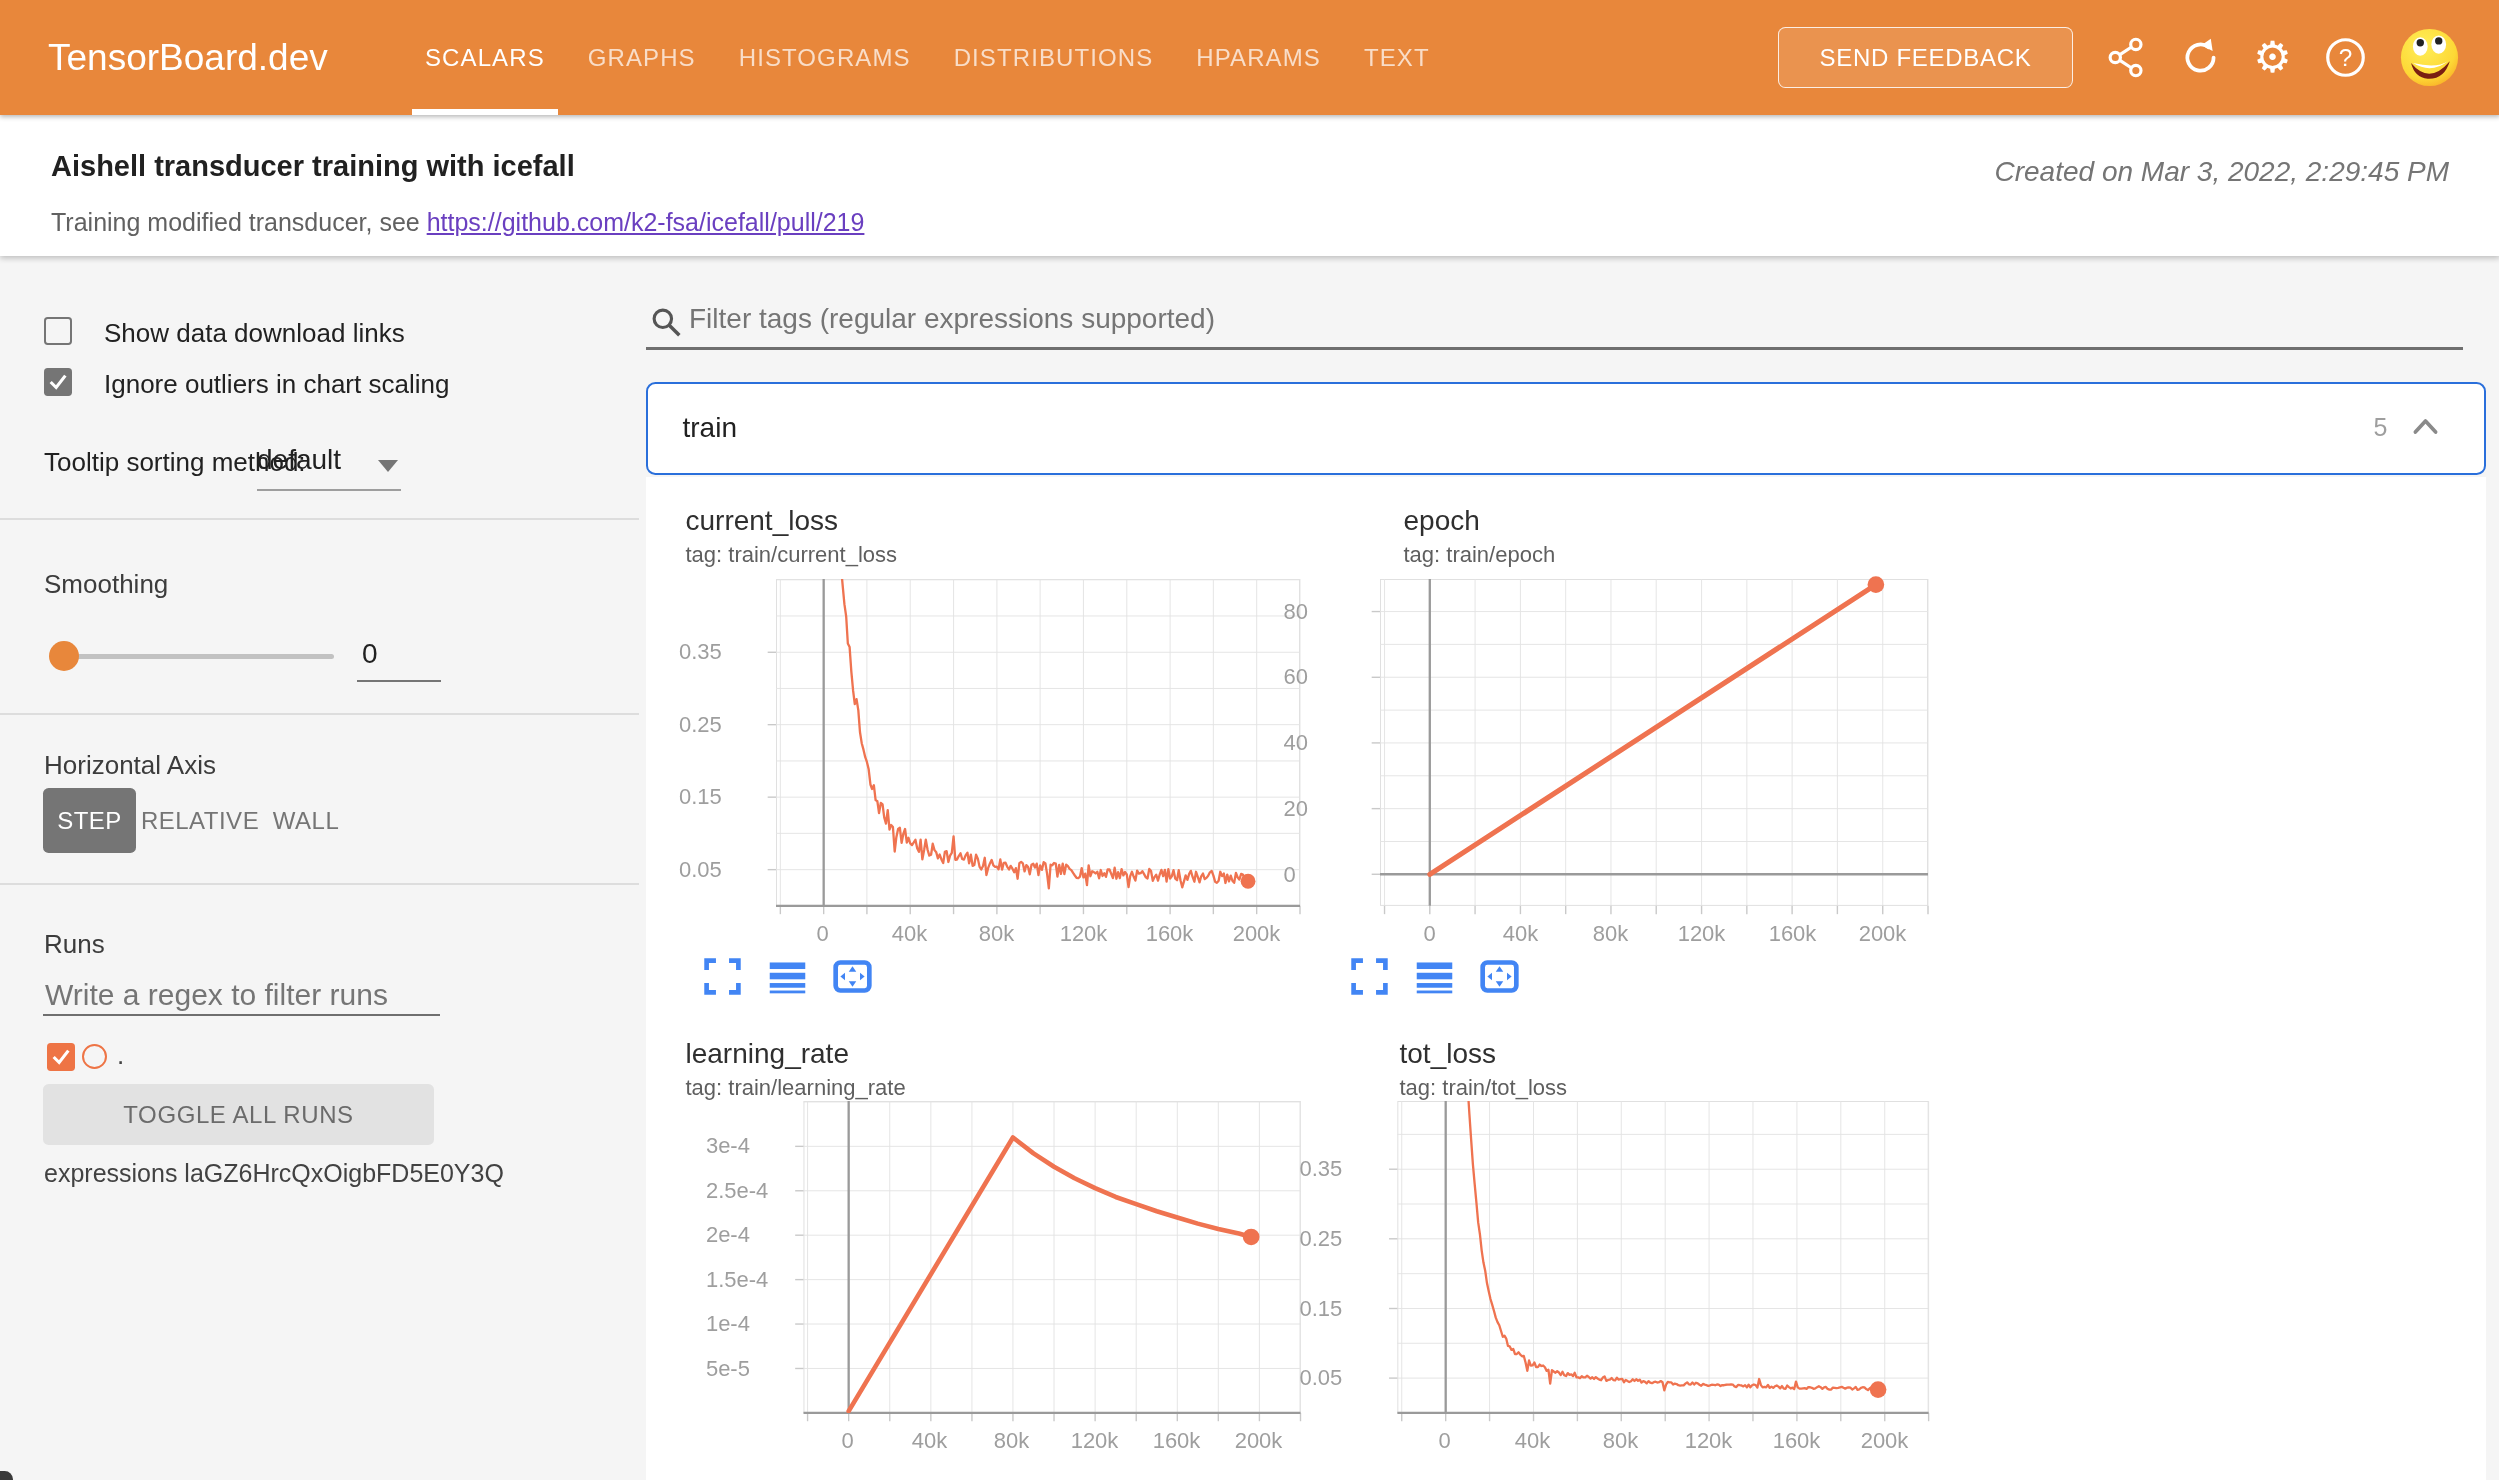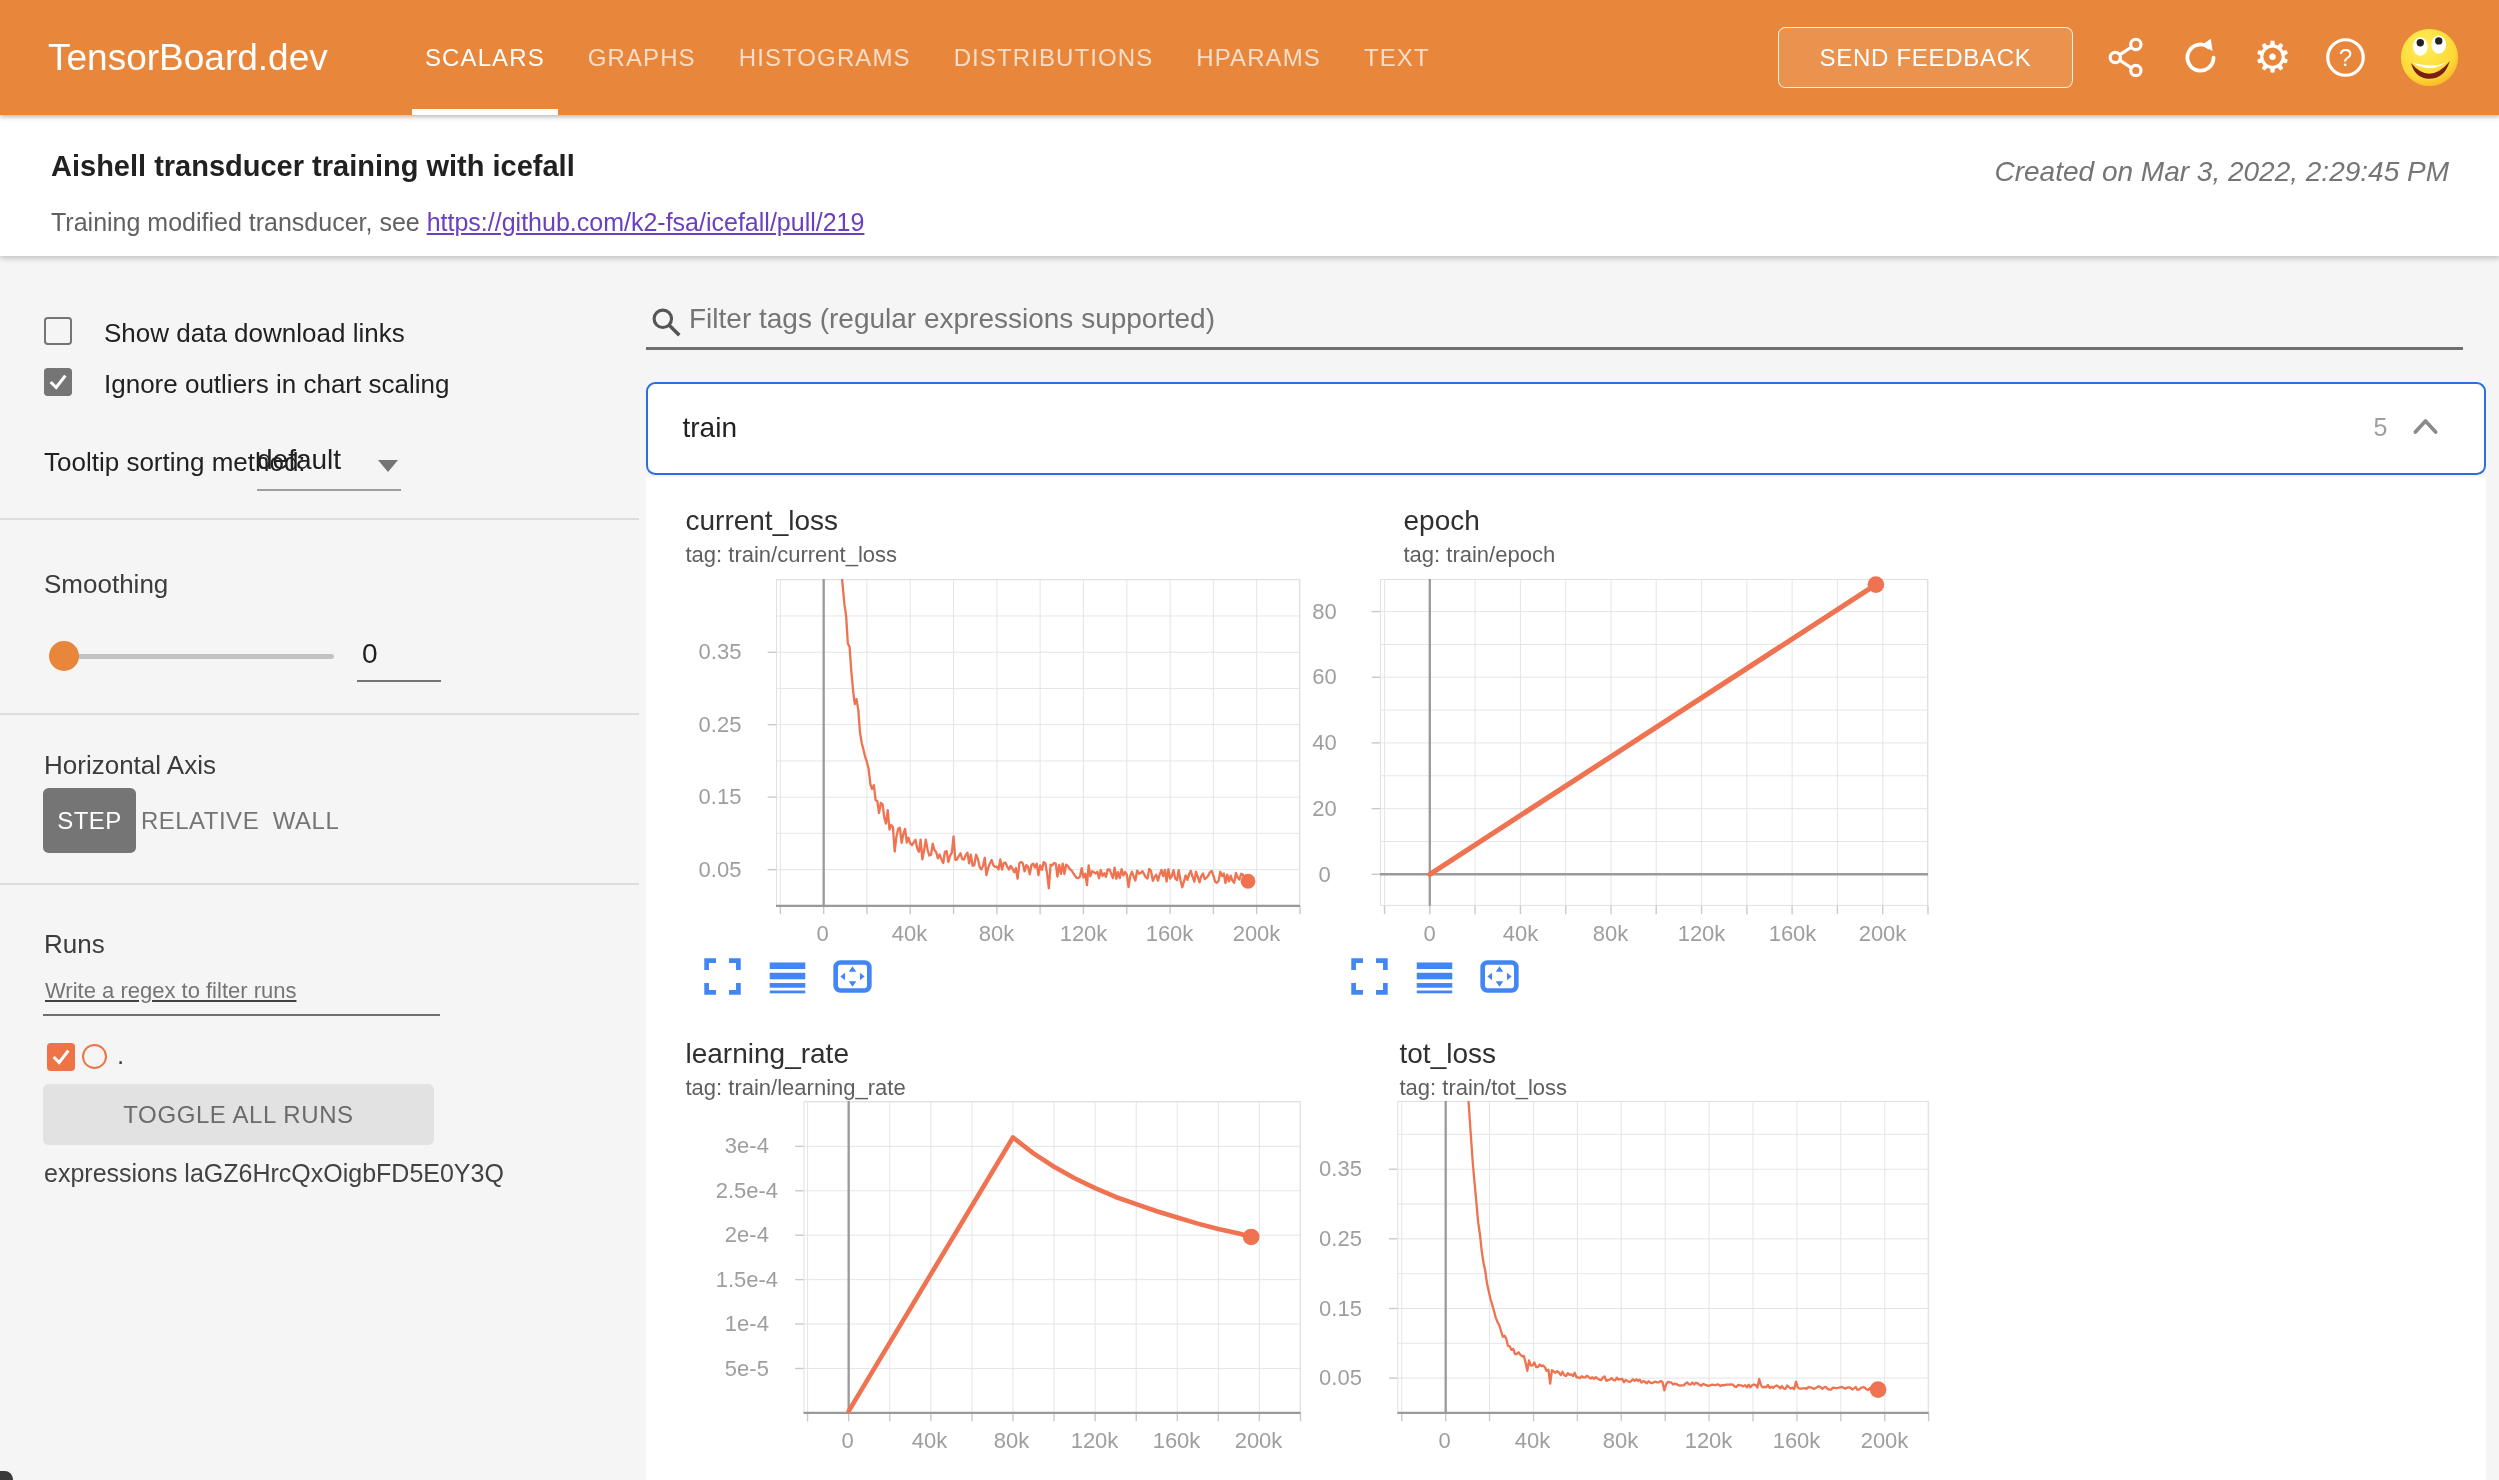--- a/index.html
+++ b/index.html
@@ -40,21 +40,21 @@
   #tt-caret{position:absolute;left:378px;top:13px;width:0;height:0;border-left:10.2px solid transparent;border-right:10.2px solid transparent;border-top:12px solid #757575;}
   #tt-underline{position:absolute;left:257px;top:42px;width:144px;height:1.9px;background:#9e9e9e;}
   #sl-track{position:absolute;left:65px;top:398px;width:269px;height:4.6px;background:#c2c2c2;border-radius:2.8px;}
   #sl-thumb{position:absolute;left:49px;top:385px;width:30px;height:30px;border-radius:50%;background:#e8873b;cursor:pointer;}
   #sl-value{position:absolute;left:362px;top:382px;width:79px;font-size:28px;color:#212121;}
   #sl-underline{position:absolute;left:357px;top:424px;width:84px;height:1.9px;background:#757575;}
   .axis-btn{position:absolute;top:532px;height:65px;display:flex;align-items:center;justify-content:center;font-size:24px;letter-spacing:0.5px;cursor:pointer;}
   #btn-step{left:43px;width:93px;background:#757575;color:#fff;border-radius:5.6px;}
   #btn-relative{left:148px;width:104px;color:#757575;}
   #btn-wall{left:271px;width:70px;color:#757575;}
-  #regex-input{position:absolute;left:43px;top:721px;width:398px;border:none;outline:none;background:transparent;font-size:22px;color:#424242;text-decoration:underline;}
+  #regex-input{position:absolute;left:43px;top:721px;width:398px;border:none;outline:none;background:transparent;font-size:30px;color:#424242;}
   #regex-input::placeholder{color:#757575;opacity:1;}
   #regex-underline{position:absolute;left:43px;top:758px;width:397px;height:1.9px;background:#6f6f6f;}
   #run-circle{position:absolute;left:82px;top:788px;width:25px;height:25px;border:2.8px solid #ee7445;border-radius:50%;background:transparent;cursor:pointer;}
   #run-dot-label{position:absolute;left:117px;top:784px;font-size:26px;color:#424242;}
   #toggle-runs{position:absolute;left:43px;top:828px;width:391px;height:61px;background:#e2e2e2;border:none;border-radius:5.6px;font-size:24px;color:#6b6b6b;letter-spacing:0.6px;cursor:pointer;}
   #experiment-name{position:absolute;left:44px;top:903px;font-size:25px;color:#424242;}
 
   
   #main{position:absolute;left:639px;top:256px;width:1860px;height:1225px;background:#f5f5f5;}
   #filter-input{position:absolute;left:48px;top:46px;width:1390px;border:none;outline:none;background:transparent;font-size:28px;color:#424242;}
@@ -63,21 +63,21 @@
   #train-card{position:absolute;left:6.5px;top:126px;width:1840px;height:93px;background:#fff;border:2.8px solid #2a6fdb;border-radius:9.3px;cursor:pointer;}
   #train-name{position:absolute;left:35px;top:0;height:87px;line-height:87px;font-size:28px;color:#212121;}
   #train-count{position:absolute;right:96px;top:0;height:87px;line-height:87px;font-size:25px;color:#9e9e9e;}
   #train-chevron{position:absolute;right:41px;top:26px;width:35px;height:35px;cursor:pointer;}
   #charts-panel{position:absolute;left:6.5px;top:221px;width:1840px;height:1004px;background:#fff;}
   .chart{position:absolute;width:630px;}
   .chart-title{position:absolute;top:0;font-size:28px;color:#2f2f2f;}
   .chart-tag{position:absolute;top:37px;font-size:22px;color:#5f5f5f;}
   .plot{position:absolute;}
   .ylab,.xlab{position:absolute;font-size:22px;color:#9e9e9e;}
-  .ylab{width:82px;text-align:center;}
+  .ylab{width:82px;text-align:left;}
   .xlab{width:74px;text-align:center;}
   .toolbar{position:absolute;display:flex;gap:22px;}
   .tbtn{width:43px;height:43px;background:none;border:none;padding:0;cursor:pointer;}
   #corner-artifact{position:absolute;left:0;bottom:0;width:13px;height:10.2px;background:#3a3a3a;border-top-right-radius:8.3px;}
 </style>
 </head>
 <body>
 
 <div id="app">
 

